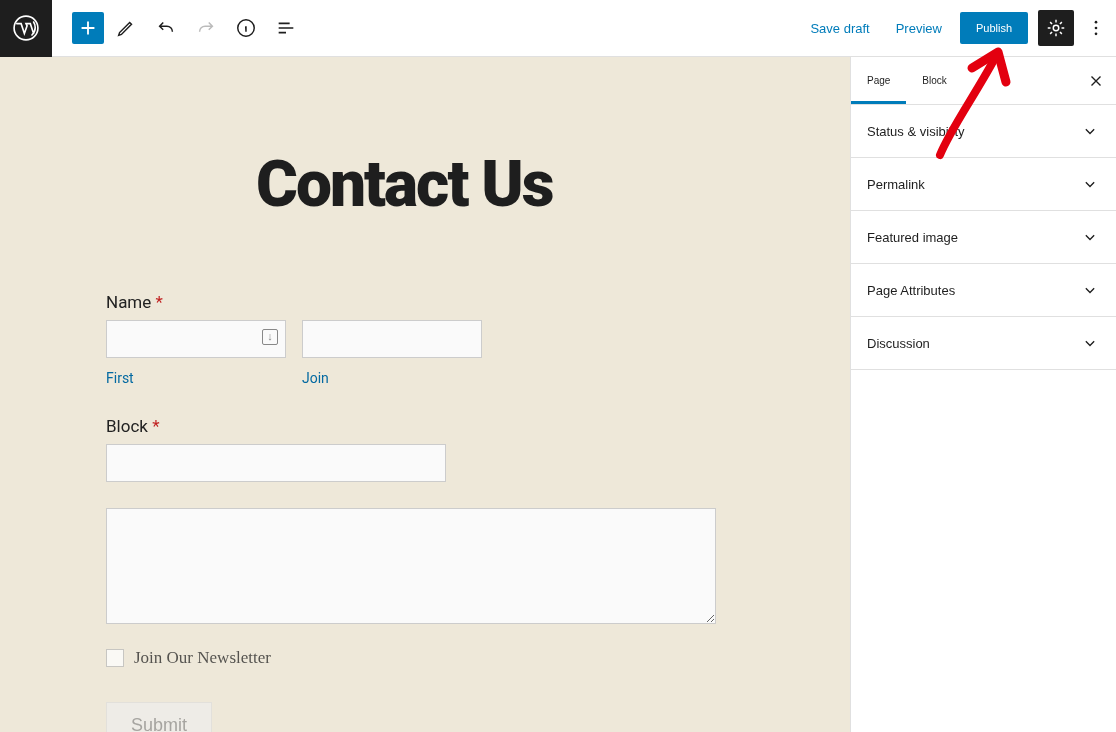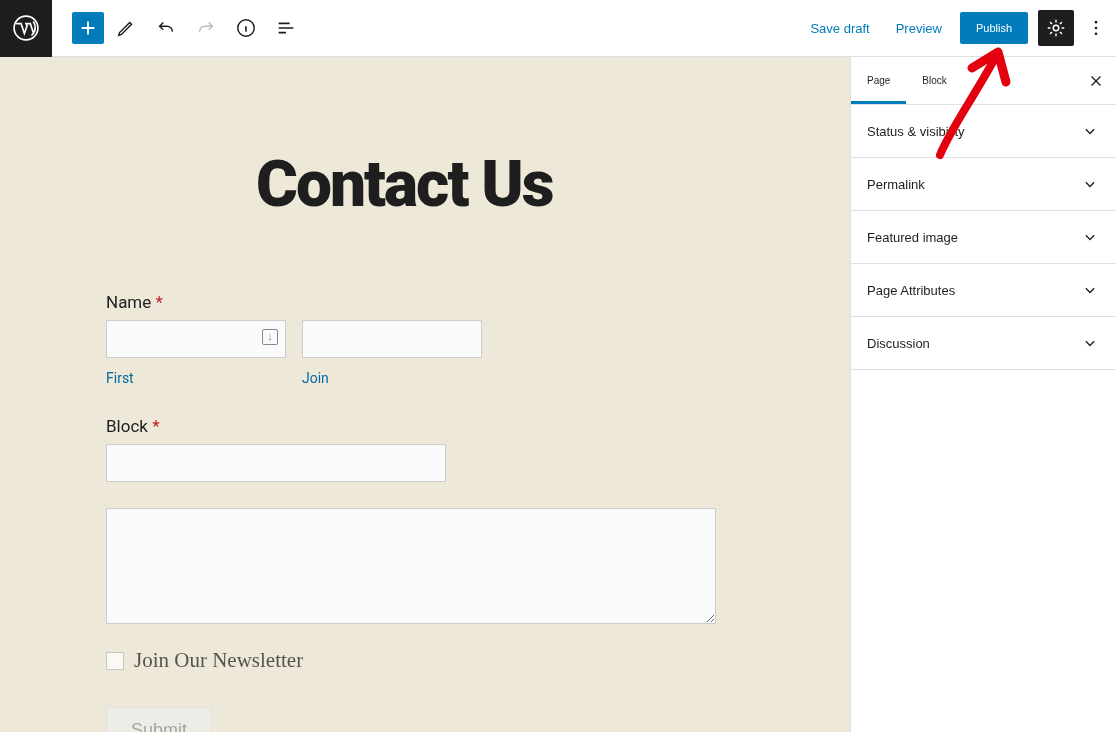--- a/index.html
+++ b/index.html
@@ -186,21 +186,21 @@
     opacity: 0.75;
   }
   .checkbox-box {
     width: 18px;
     height: 18px;
     border: 1px solid #bbb;
     background: #fff;
   }
   .checkbox-label {
     font-family: Georgia, serif;
-    font-size: 21px;
+    font-size: 17px;
     color: #222;
   }
   .submit-btn {
     padding: 12px 24px;
     font-size: 18px;
     color: #888;
     background: #eee;
     border: 1px solid #ddd;
     cursor: pointer;
     opacity:0.7;

